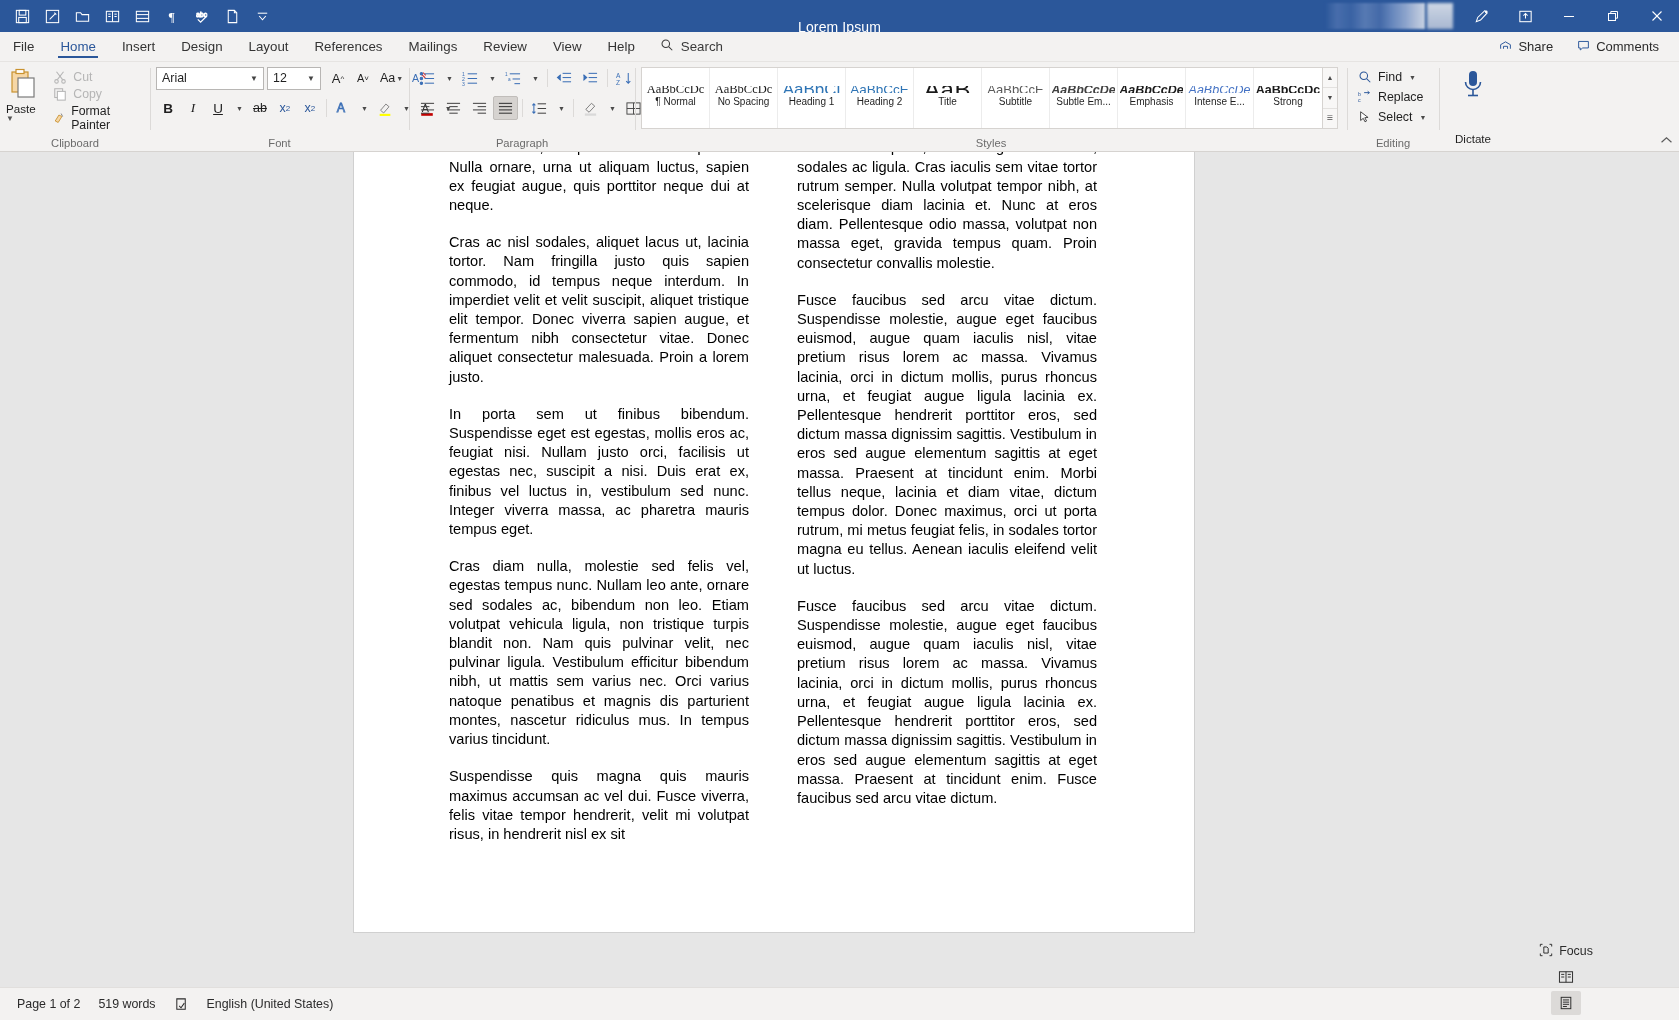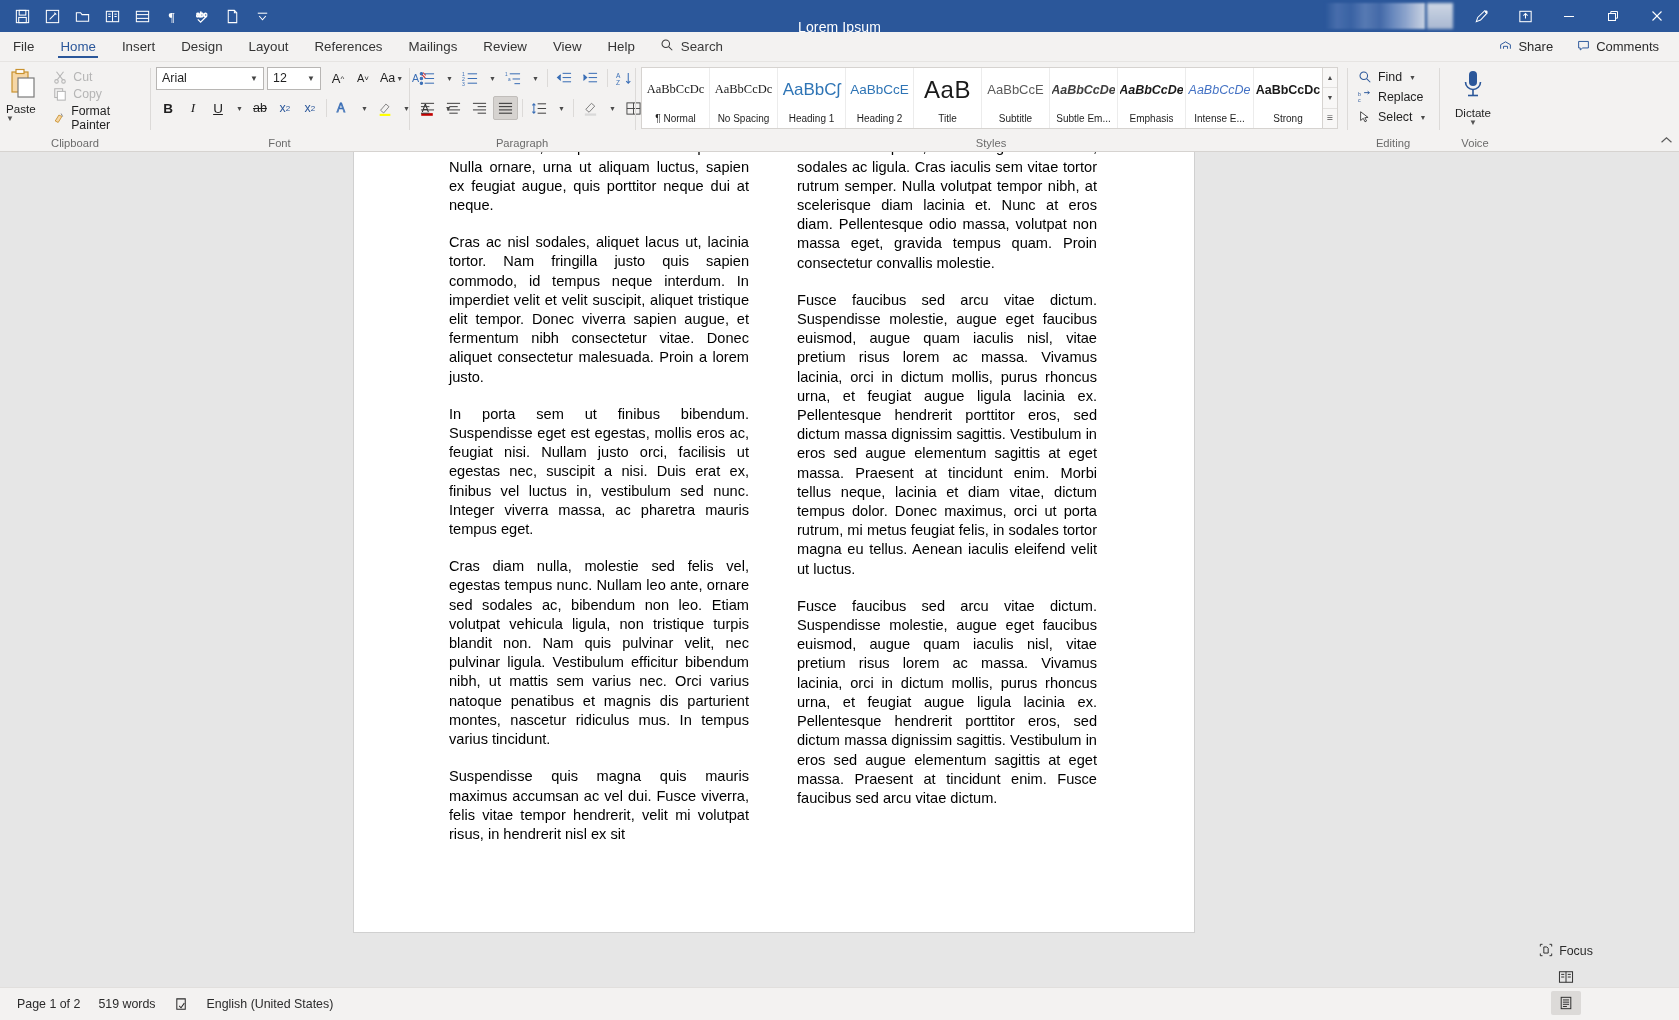--- a/index.html
+++ b/index.html
@@ -153,21 +153,21 @@
   .styles-wrap { display: flex; align-items: stretch; }
   .gallery {
     display: flex; border: 1px solid #d6d3d0; background: #fff;
     height: 62px; margin-top: 2px;
   }
   .style-cell {
     width: 68px;
     display: flex; flex-direction: column;
     align-items: center; justify-content: center;
     border-right: 1px solid #ececec;
-    padding: 1px 2px;
+    padding: 18px 2px;
   }
   .style-cell:last-child { border-right: none; }
   .style-prev {
     flex: 1; display: flex; align-items: center; justify-content: center;
     font-size: 12.5px; color: #1a1a1a; overflow: hidden; white-space: nowrap;
     width: 100%;
   }
   .style-name {
     font-size: 10px; color: #1f1f1f; height: 17px; line-height: 17px;
     white-space: nowrap; overflow: hidden; text-overflow: clip;
@@ -198,21 +198,21 @@
   .edit-items { display: flex; flex-direction: column; gap: 2px; padding-top: 3px; }
   .edit-item {
     display: flex; align-items: center; gap: 6px;
     font-size: 12.4px; color: #1f1f1f;
     padding: 2px 5px; border-radius: 2px;
   }
 
   
   .voice-col {
     display: flex; flex-direction: column; align-items: center;
-    width: 56px; padding-top: 3px;
+    width: 56px; padding-top: 3px; gap: 26px;
   }
   .ribbon-collapse {
     position: absolute; right: 6px; bottom: 4px;
     font-size: 10px; color: #5a5a5a;
   }
 
   
   .docarea {
     position: absolute; top: 152px; left: 0; right: 0; bottom: 33px;
     background: #e6e6e6; overflow: hidden;

